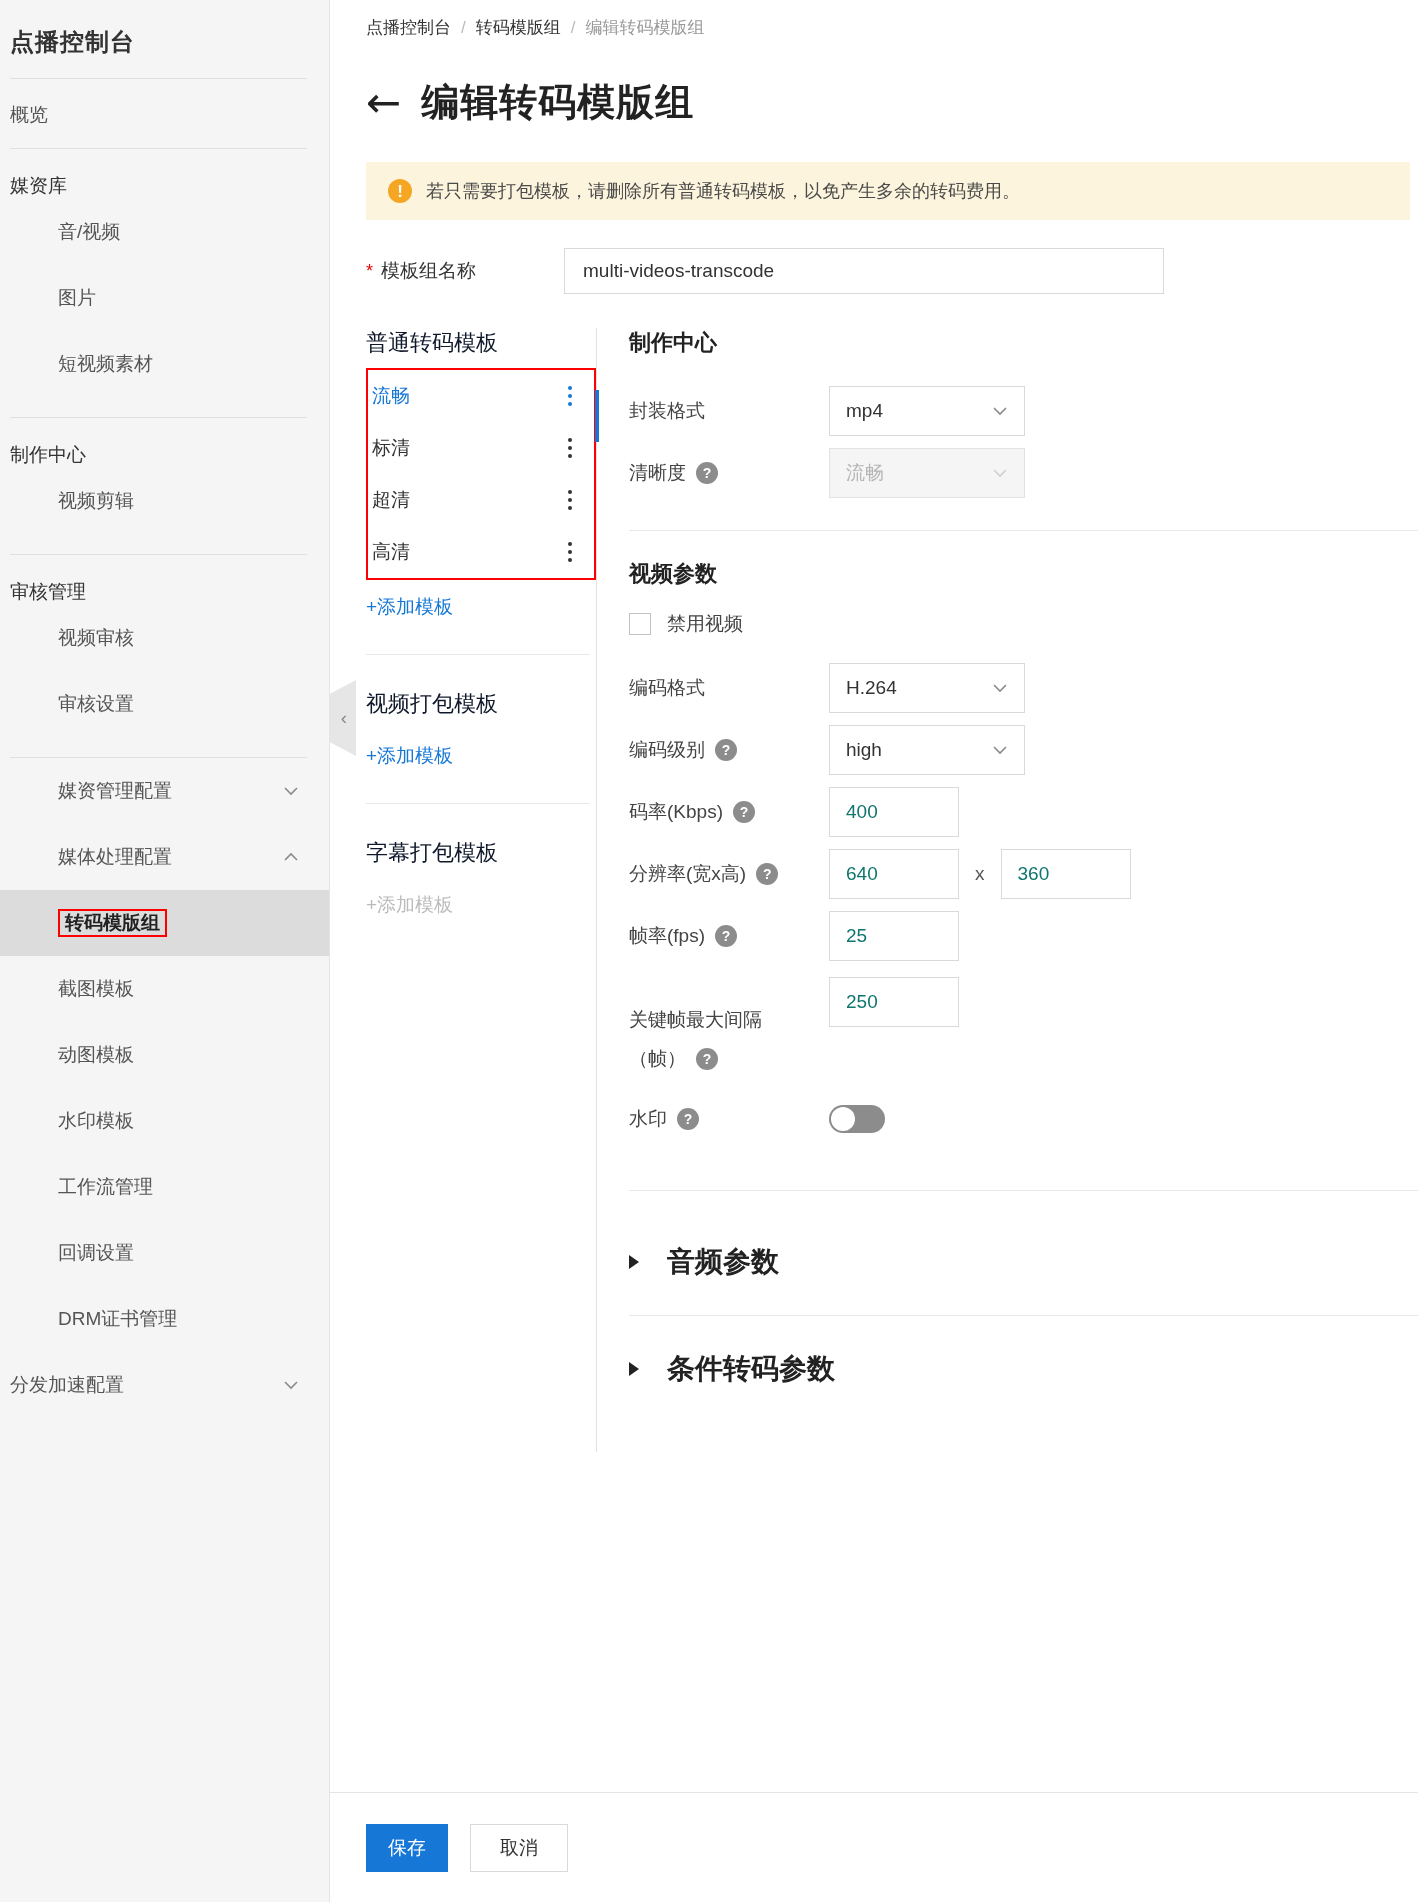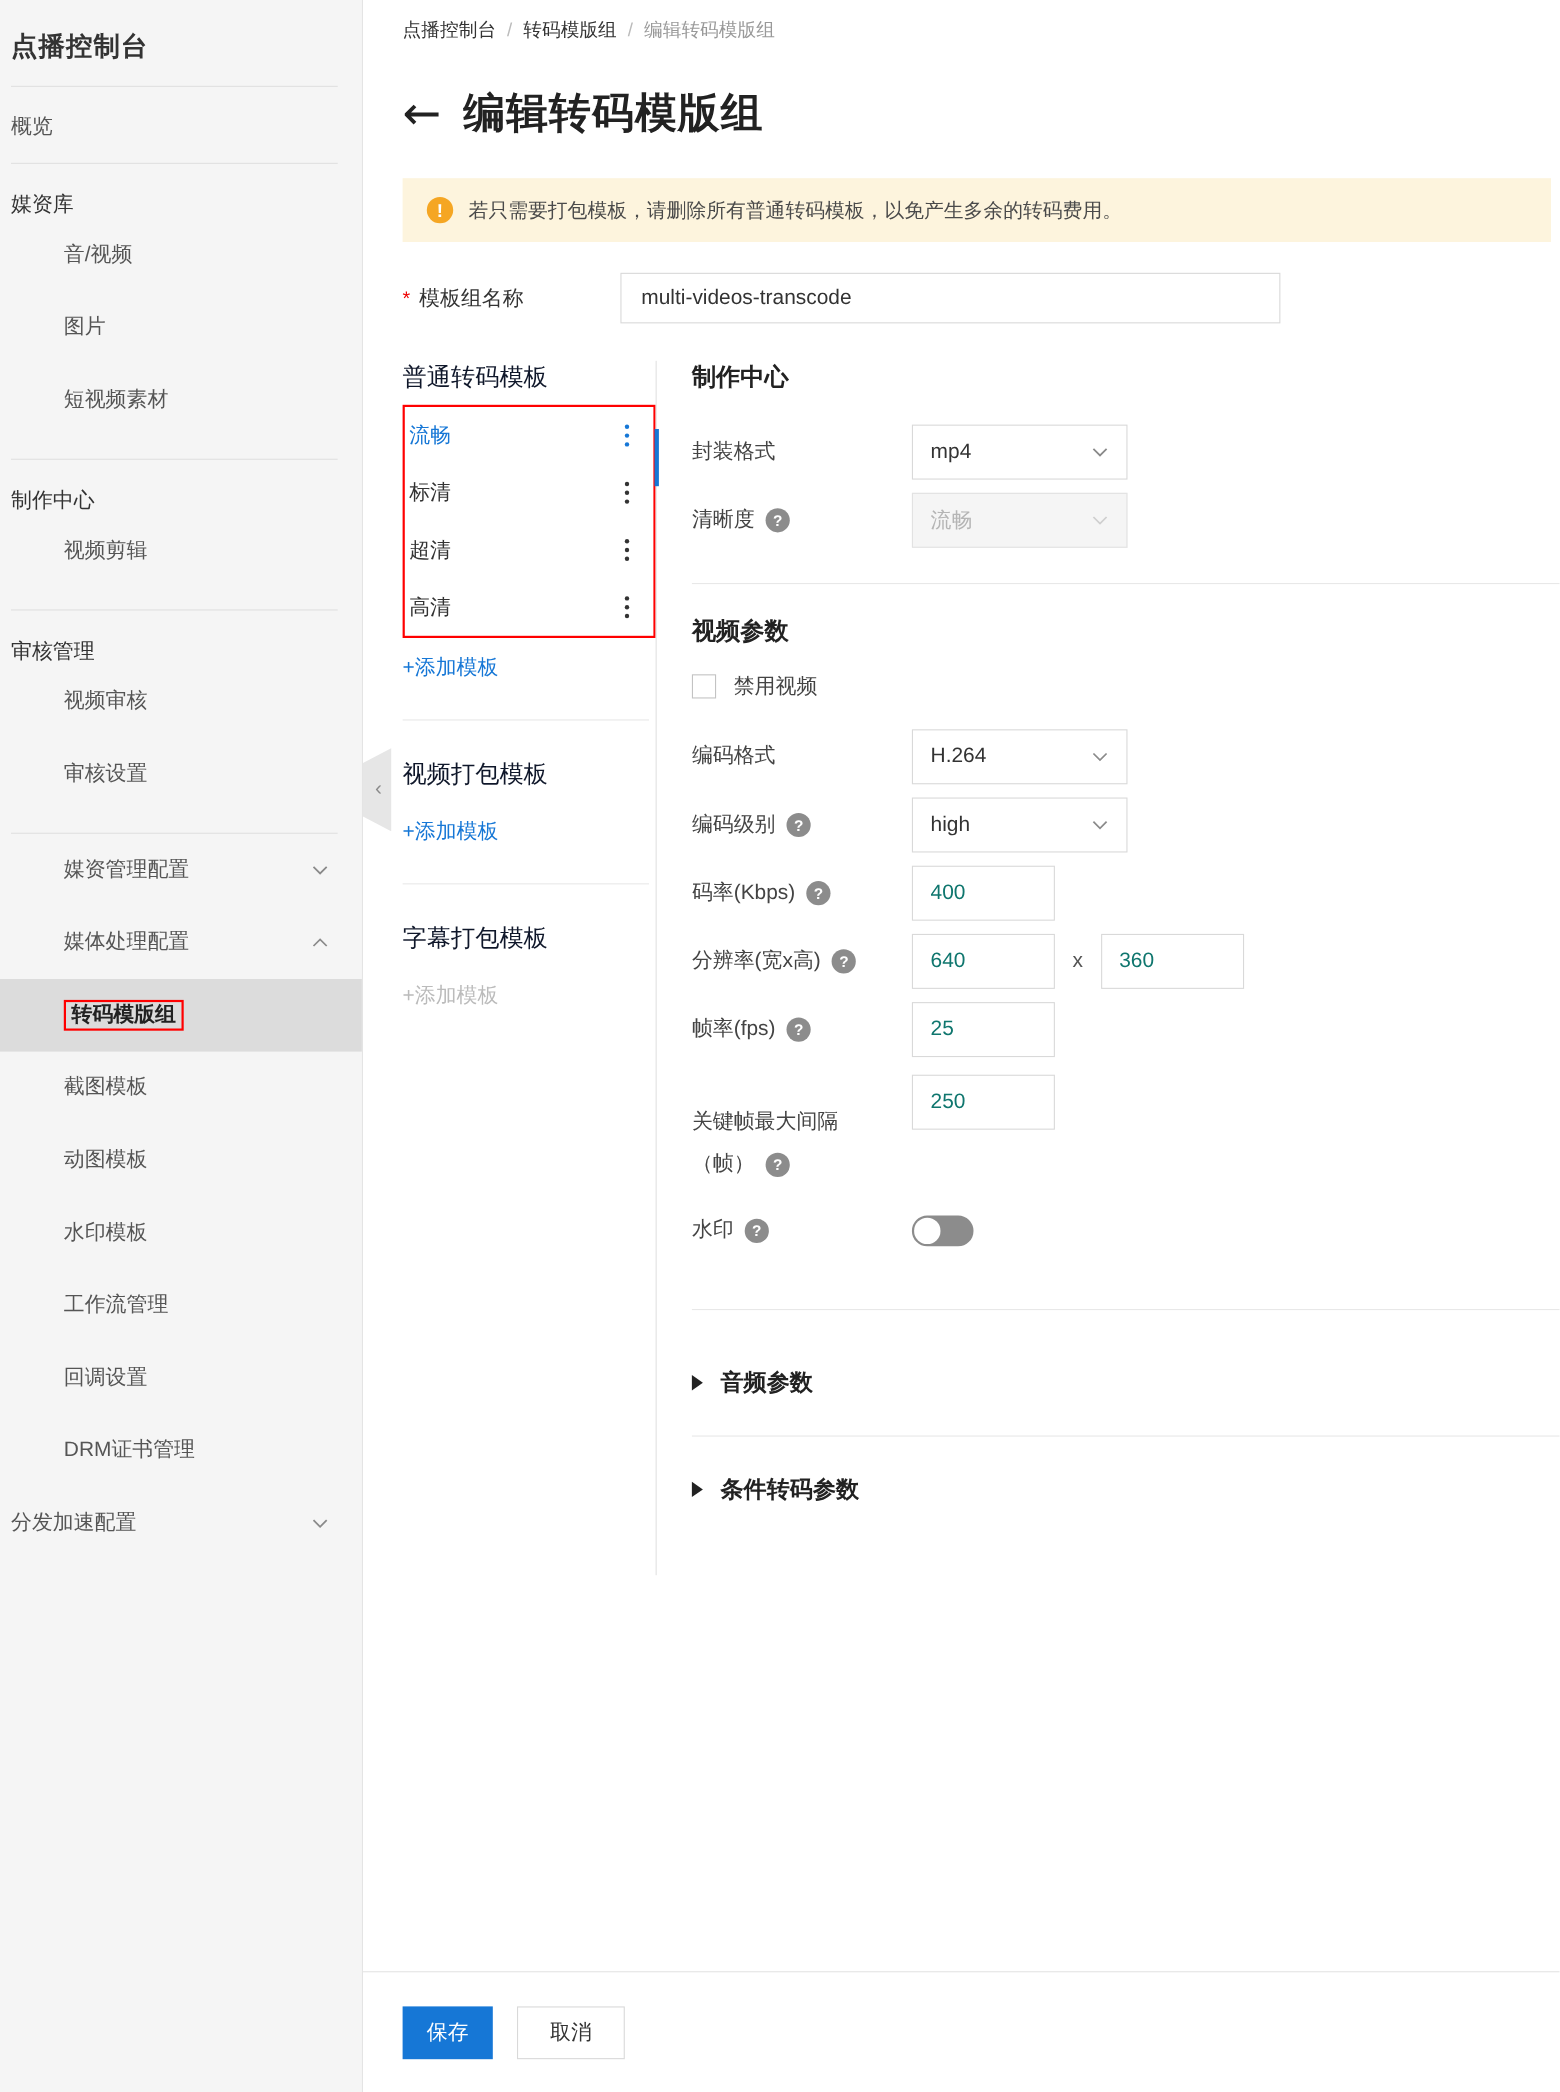--- a/index.html
+++ b/index.html
@@ -183,22 +183,22 @@
   .cbx-label { font-size: 19px; color: #444; cursor: pointer; }
   .toggle {
     width: 56px; height: 28px; border-radius: 14px; background: #8c8c8c;
     position: relative; cursor: pointer;
   }
   .toggle .knob {
     position: absolute; top: 2px; left: 2px; width: 24px; height: 24px;
     border-radius: 50%; background: #fff;
   }
   .accordion {
-    display: flex; align-items: center; gap: 16px;
-    padding: 24px 0; font-size: 21px; font-weight: bold; color: #222;
+    display: flex; align-items: center; gap: 28px;
+    padding: 24px 0; font-size: 28px; font-weight: bold; color: #222;
     cursor: pointer;
   }
   .tri { width: 0; height: 0; border-left: 10px solid #222;
          border-top: 7px solid transparent; border-bottom: 7px solid transparent; }
 
   
   .footer {
     position: absolute; left: 0; right: 0; bottom: 0; height: 110px;
     border-top: 1px solid #e4e4e4; background: #fff;
     display: flex; align-items: center; gap: 22px; padding-left: 36px;

